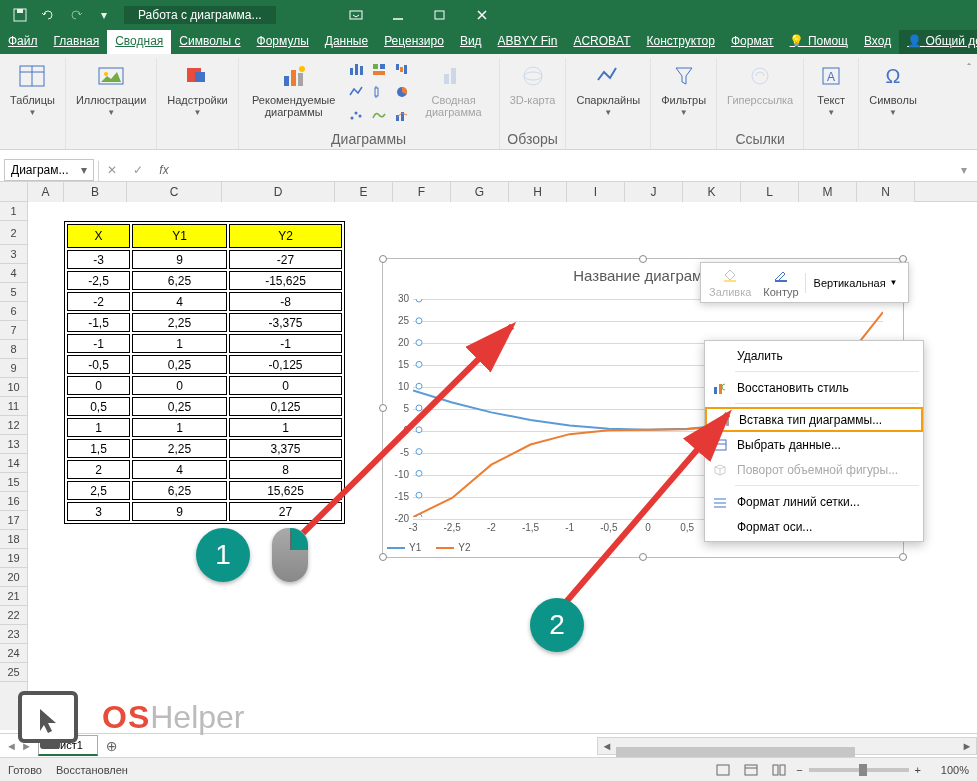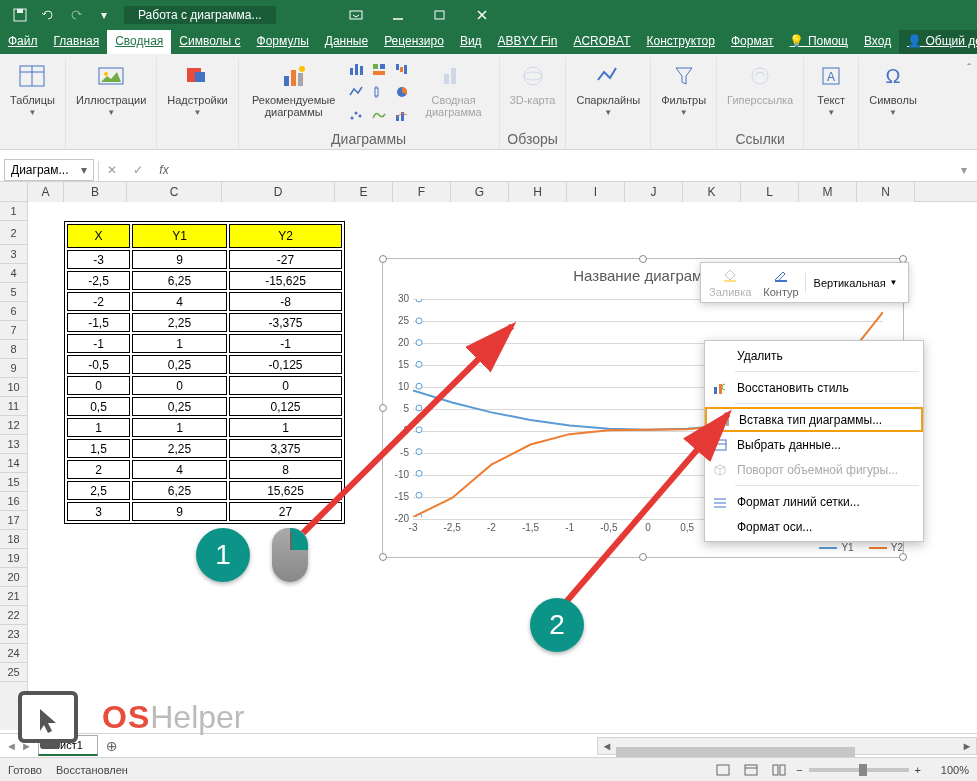--- a/index.html
+++ b/index.html
@@ -58,21 +58,21 @@
 .dt-x { width: 63px; } .dt-y1 { width: 95px; } .dt-y2 { width: 113px; }
 
 
 .chart-obj { position: absolute; left: 354px; top: 56px; width: 522px; height: 300px; background: #fff; border: 1px solid #bcbcbc; }
 .chart-handles .h { position: absolute; width: 8px; height: 8px; border: 1px solid #888; border-radius: 50%; background: #fff; }
 .chart-title { text-align: center; font-size: 15px; color: #595959; padding: 8px 0; }
 .chart-plot { position: absolute; left: 30px; top: 40px; right: 20px; bottom: 40px; }
 .ylabel { position: absolute; left: -26px; font-size: 10px; color: #595959; width: 22px; text-align: right; }
 .xlabel { position: absolute; bottom: -16px; font-size: 10px; color: #595959; transform: translateX(-50%); }
 .gridline { position: absolute; left: 0; right: 0; border-top: 1px solid #d9d9d9; }
-.chart-legend { position: absolute; bottom: 4px; left: 0; right: 0; text-align: right; font-size: 10px; color: #595959; }
+.chart-legend { position: absolute; bottom: 4px; left: 0; right: 0; text-align: left; font-size: 10px; color: #595959; }
 .legend-swatch { display: inline-block; width: 18px; height: 2px; vertical-align: middle; margin: 0 4px; }
 
 
 .mini-toolbar { position: absolute; left: 672px; top: 60px; background: #fff; border: 1px solid #c6c6c6; box-shadow: 0 2px 8px rgba(0,0,0,.2); display: flex; align-items: center; padding: 2px; font-size: 11px; z-index: 5; }
 .mini-toolbar .tb-btn { display: flex; flex-direction: column; align-items: center; padding: 2px 6px; gap: 1px; color: #666; }
 .mini-toolbar .tb-drop { border-left: 1px solid #e0e0e0; padding: 4px 8px; display: flex; align-items: center; gap: 4px; }
 
 
 .ctx-menu { position: absolute; left: 676px; top: 138px; width: 220px; background: #fff; border: 1px solid #c6c6c6; box-shadow: 0 3px 10px rgba(0,0,0,.25); font-size: 12px; z-index: 5; padding: 2px 0; }
 .ctx-item { display: flex; align-items: center; height: 25px; padding: 0 10px 0 6px; gap: 8px; cursor: pointer; }

